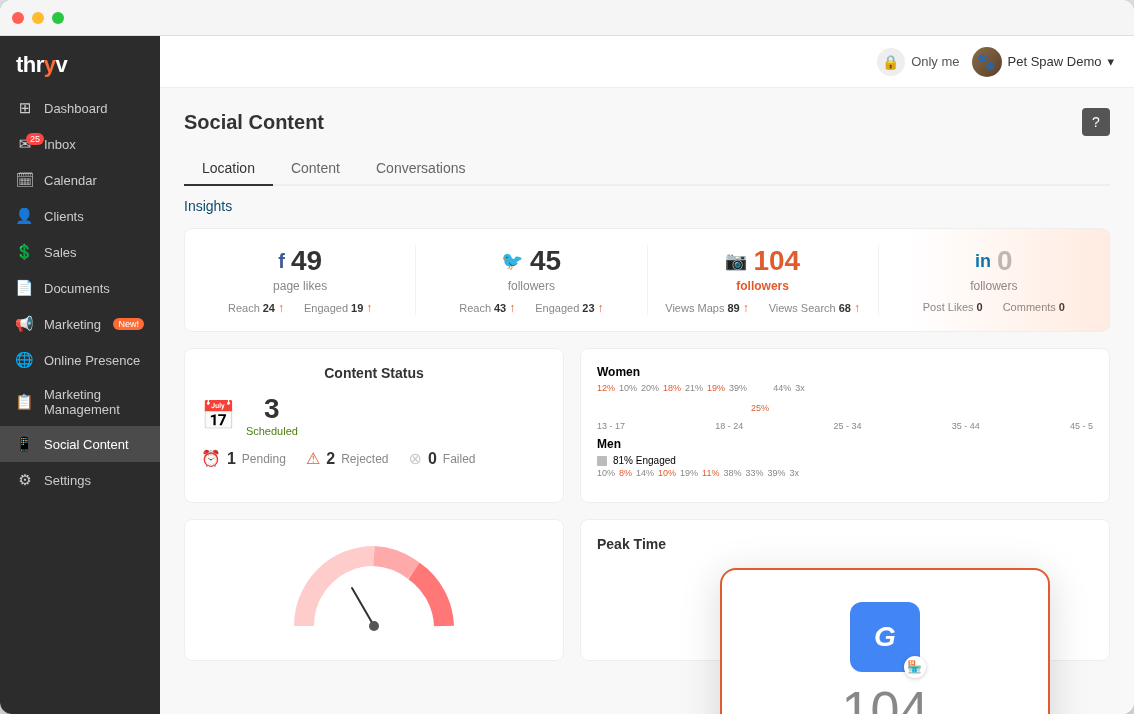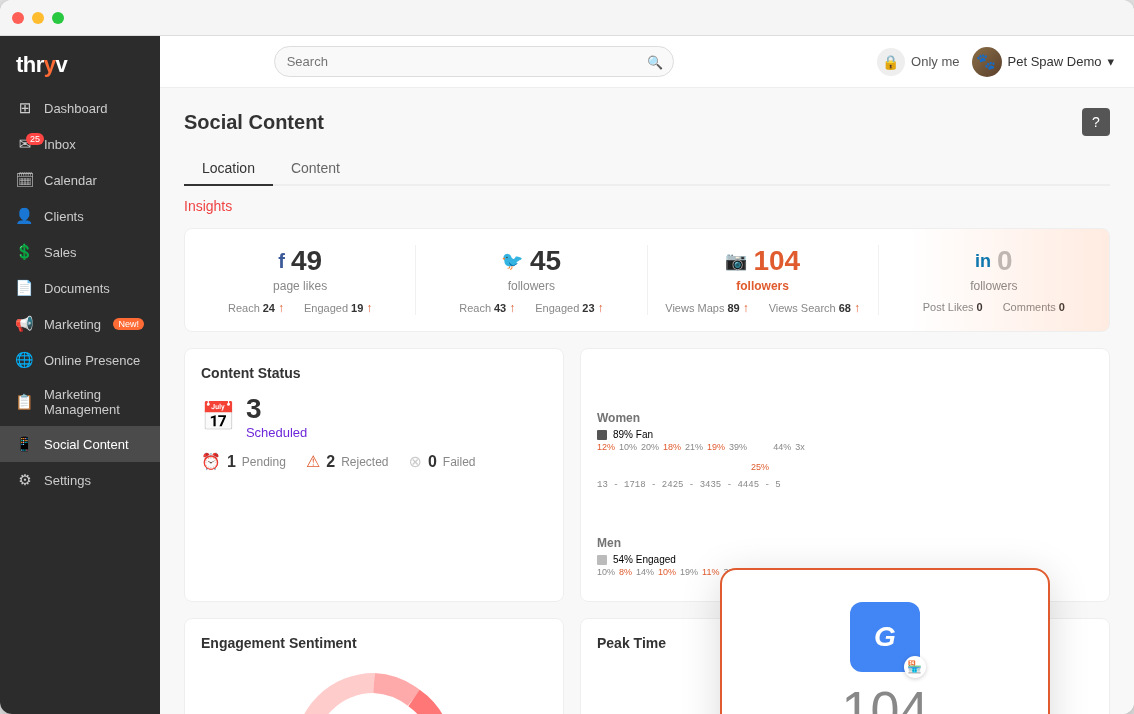--- a/index.html
+++ b/index.html
@@ -45,21 +45,21 @@
     .content-area { flex: 1; overflow-y: auto; padding: 20px 24px; }
 
     .page-header { display: flex; align-items: center; justify-content: space-between; margin-bottom: 16px; }
     .page-title { font-size: 20px; font-weight: 600; color: #333; }
     .help-btn { width: 28px; height: 28px; background: #555; border-radius: 4px; display: flex; align-items: center; justify-content: center; color: #fff; font-size: 14px; cursor: pointer; }
 
     
     .tabs { display: flex; gap: 0; border-bottom: 2px solid #eee; margin-bottom: 12px; }
     .tab { padding: 8px 18px; font-size: 14px; color: #666; cursor: pointer; border-bottom: 2px solid transparent; margin-bottom: -2px; }
     .tab.active { color: #333; border-bottom-color: #333; font-weight: 500; }
-    .insights-link { color: #ef4444; font-size: 14px; font-weight: 500; margin-bottom: 14px; cursor: pointer; }
+    .insights-link { color: #0c4a6e; font-size: 14px; font-weight: 500; margin-bottom: 14px; cursor: pointer; }
 
     
     .stats-row { background: #fff; border: 1px solid #eee; border-radius: 8px; padding: 16px 0; display: flex; margin-bottom: 16px; position: relative; overflow: hidden; }
     .stat-block { flex: 1; display: flex; flex-direction: column; align-items: center; padding: 0 12px; border-right: 1px solid #f0f0f0; }
     .stat-block:last-child { border-right: none; }
     .stat-number { font-size: 28px; font-weight: 600; color: #333; display: flex; align-items: center; gap: 6px; }
     .stat-number.orange { color: #e05b2e; }
     .stat-number.gray { color: #bbb; }
     .stat-label { font-size: 12px; color: #888; margin-top: 2px; }
     .sub-stats { display: flex; gap: 20px; margin-top: 8px; }
@@ -67,36 +67,36 @@
     .sub-stat .num { font-weight: 600; color: #333; }
     .up-arrow { color: #e05b2e; font-size: 12px; }
     .orange-gradient { position: absolute; right: 0; top: 0; width: 200px; height: 100%; background: linear-gradient(to left, rgba(255,120,50,0.15), transparent); pointer-events: none; }
 
     
     .panels-row { display: flex; gap: 16px; margin-bottom: 16px; }
 
     
     .panel { background: #fff; border: 1px solid #eee; border-radius: 8px; padding: 16px; }
     .panel-title { font-size: 14px; font-weight: 600; color: #333; margin-bottom: 12px; }
-    .content-status-panel { flex: 1; max-width: 380px; }
+    .content-status-panel { flex: 1; max-width: 380px; text-align: center; }
     .scheduled-row { display: flex; align-items: center; gap: 10px; margin-bottom: 12px; }
     .calendar-icon { font-size: 28px; color: #e05b2e; }
     .scheduled-num { font-size: 28px; font-weight: 600; color: #333; }
-    .scheduled-label { font-size: 13px; color: #6d28d9; }
+    .scheduled-label { font-size: 11px; color: #4d7c0f; }
     .status-items { display: flex; gap: 20px; }
     .status-item { display: flex; align-items: center; gap: 6px; font-size: 12px; color: #888; }
     .status-icon { font-size: 16px; }
     .status-num { font-weight: 600; font-size: 16px; color: #333; }
     .status-pending .status-icon { color: #f5a623; }
     .status-rejected .status-icon { color: #e05b2e; }
     .status-failed .status-icon { color: #ccc; }
 
     .fan-panel { flex: 1; }
     .demo-row { margin-bottom: 8px; }
-    .demo-label { font-size: 12px; color: #737373; margin-bottom: 4px; font-weight: 600; margin-top: 46px; }
+    .demo-label { font-size: 12px; color: #000000; margin-bottom: 4px; font-weight: 600; }
     .bar-row { display: flex; align-items: center; gap: 6px; margin-bottom: 2px; }
     .bar-legend { width: 10px; height: 10px; border-radius: 1px; flex-shrink: 0; }
     .bar-legend.dark { background: #555; }
     .bar-legend.light { background: #bbb; }
     .demo-pct { font-size: 10px; }
 
     
     .sentiment-panel { flex: 1; max-width: 380px; }
     .gauge-container { display: flex; justify-content: center; align-items: center; height: 100px; margin-bottom: 8px; }
     .gauge-svg { width: 180px; height: 100px; }
@@ -173,24 +173,20 @@
         <div class="nav-item">
           <span class="nav-icon">⚙</span>
           <span>Settings</span>
         </div>
       </nav>
     </div>
 
     <div class="main">
 
       <div class="topbar">
-        <div class="search-wrapper">
-          <input class="search-input" type="text" placeholder="Search" style="">
-          <span class="search-icon">🔍</span>
-        </div>
         <div class="topbar-right">
           <div class="only-me">
             <div class="only-me-icon">🔒</div>
             <span>Only me</span>
           </div>
           <div class="user-info">
             <div class="user-avatar">
               <span style="font-size:16px;">🐾</span>
             </div>
             <span>Pet Spaw Demo</span>
@@ -201,20 +197,21 @@
 
       <div class="content-area">
         <div class="page-header">
           <h1 class="page-title">Social Content</h1>
           <div class="help-btn">?</div>
         </div>
 
         <div class="tabs">
           <div class="tab active">Location</div>
           <div class="tab">Content</div>
+          <div class="tab">Conversations</div>
         </div>
 
         <div class="insights-link">Insights</div>
 
         <div class="stats-row">
           <div class="orange-gradient"></div>
 
           <div class="stat-block">
             <div class="stat-number">
               <span style="color:#3b5998; font-size:20px;">f</span>
@@ -291,49 +288,45 @@
                   <span class="status-icon">⊗</span>
                   <span class="status-num">0</span>
                   <span>Failed</span>
                 </div>
               </div>
             </div>
 
             <div class="panel fan-panel">
               <div class="demo-row">
                 <div class="demo-label">Women</div>
-                <div class="bar-row">
-                  <div class="bar-legend dark"></div>
-                  <span class="demo-pct">89% Fan</span>
-                </div>
                 <div style="font-size:9px; color:#888; display:flex; gap:4px; margin-top:2px;">
                   <span style="color:#e05b2e;">12%</span>
                     <span>10%</span>
                     <span>20%</span>
                     <span style="color:#e05b2e;">18%</span>
                     <span>21%</span>
                     <span style="color:#e05b2e;">19%</span>
                     <span>39%</span>
                     <span style="color:#e05b2e;margin-top:20px;">25%</span>
                     <span>44%</span>
                     <span>3x</span>
                 </div>
               </div>
-              <div style="font-size:9px;color:#888;display:flex;margin:2px 0 6px;font-family:Liberation Mono, monospace;">
+              <div style="font-size:9px;color:#888;display:flex;justify-content:space-between;margin:2px 0 6px;">
                 <span>13 - 17</span>
                   <span>18 - 24</span>
                   <span>25 - 34</span>
                   <span>35 - 44</span>
                   <span>45 - 5</span>
               </div>
               <div class="demo-row">
                 <div class="demo-label">Men</div>
                 <div class="bar-row">
                   <div class="bar-legend light"></div>
-                  <span class="demo-pct">54% Engaged</span>
+                  <span class="demo-pct">81% Engaged</span>
                 </div>
                 <div style="font-size:9px; color:#888; display:flex; gap:4px; margin-top:2px;">
                   <span>10%</span>
                     <span style="color:#e05b2e;">8%</span>
                     <span>14%</span>
                     <span style="color:#e05b2e;">10%</span>
                     <span>19%</span>
                     <span style="color:#e05b2e;">11%</span>
                     <span>38%</span>
                     <span>33%</span>
@@ -350,21 +343,20 @@
               <div class="popup-gmb-badge">🏪</div>
             </div>
             <div class="popup-num">104</div>
 
           </div>
         </div>
 
         <div class="panels-bottom">
 
           <div class="panel sentiment-panel">
-            <div class="panel-title">Engagement Sentiment</div>
             <div class="gauge-container">
               <svg class="gauge-svg" viewBox="0 0 180 100">
 
                 <path d="M 20 90 A 70 70 0 0 1 90 20" stroke="#ffcccc" stroke-width="20" fill="none"></path>
                 <path d="M 90 20 A 70 70 0 0 1 130 35" stroke="#ffaaaa" stroke-width="20" fill="none"></path>
                 <path d="M 130 35 A 70 70 0 0 1 160 90" stroke="#ff7777" stroke-width="20" fill="none"></path>
 
                 <line x1="90" y1="90" x2="68" y2="52" stroke="#333" stroke-width="2" stroke-linecap="round"></line>
                 <circle cx="90" cy="90" r="5" fill="#555"></circle>
               </svg>

